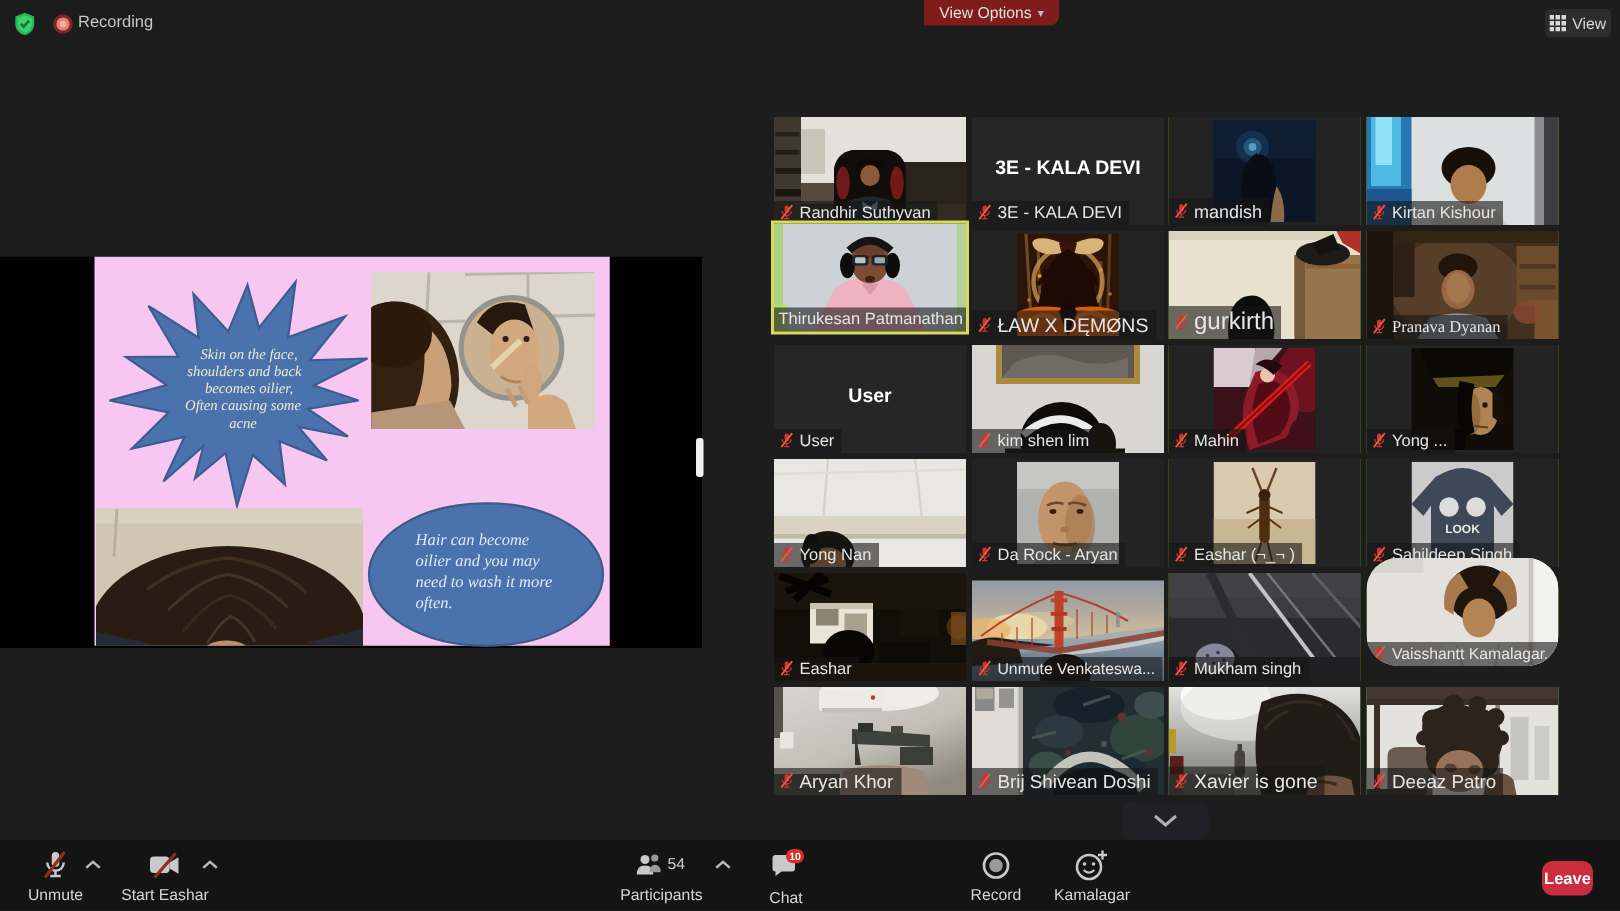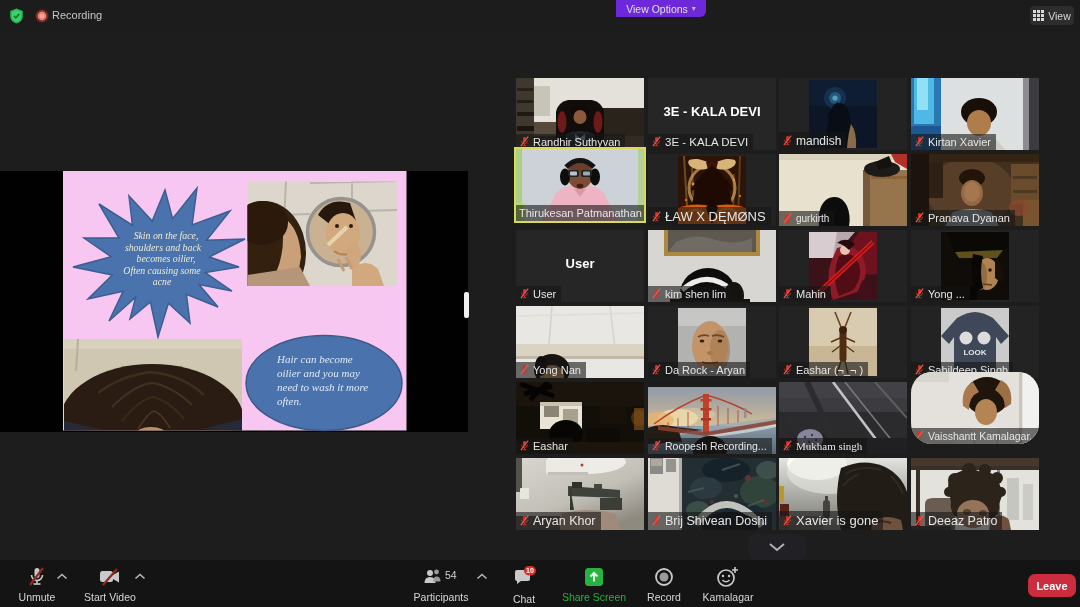--- a/index.html
+++ b/index.html
@@ -6,21 +6,21 @@
 #app{position:relative;width:1080px;height:607px;background:#1d1d1d}
 .abs{position:absolute}
 
 #topbar{position:absolute;left:0;top:0;width:1080px;height:30px;background:#1c1c1c}
 #shield{position:absolute;left:9px;top:8px}
 #recdot{position:absolute;left:35px;top:9px}
 #rectext{position:absolute;left:52px;top:9px;font-size:11px;color:#c6c6c6}
 #banner{position:absolute;left:367px;top:0;width:249px;height:17px;background:#2eb843;
  color:#0d4016;font-size:9.6px;font-weight:bold;display:flex;align-items:center;
  justify-content:center;border-radius:0 0 0 6px;white-space:nowrap;letter-spacing:0}
-#viewopts{position:absolute;left:616px;top:0;width:90px;height:17px;background:#6d28d9;
+#viewopts{position:absolute;left:616px;top:0;width:90px;height:17px;background:#7f1d1d;
  color:#e0e0e0;font-size:10.5px;display:flex;align-items:center;justify-content:center;
  border-radius:0 0 6px 0}
 .carD{font-size:8px;margin-left:4px;color:#bdbdbd}
 #viewbtn{position:absolute;left:1030px;top:6px;width:44px;height:19px;background:#2d2d2d;
  border-radius:4px;color:#d8d8d8;font-size:10.5px;display:flex;align-items:center;
  justify-content:center}
 
 #share{position:absolute;left:0;top:171px;width:468px;height:261px}
 #scrollthumb{position:absolute;left:464px;top:121px;width:5px;height:26px;
  background:#f0f0f0;border-radius:2px}
@@ -31,21 +31,21 @@
  background:rgba(22,22,22,0.6);color:#e6e6e6;padding:1.5px 5px 2.5px 3px;font-size:10px;
  white-space:nowrap;overflow:hidden;max-width:128px}
 .cname{position:absolute;left:0;top:26px;width:100%;text-align:center;color:#fff;
  font-size:13px;font-weight:bold}
 
 #toolbar{position:absolute;left:0;top:560px;width:1080px;height:47px;background:#141414}
 .titem{position:absolute;top:6px;display:flex;flex-direction:column;align-items:center;
  color:#d6d6d6;font-size:10.5px}
 .titem svg{margin-bottom:3px}
 .titem.green span{color:#28b340}
-#leave{position:absolute;left:1028px;top:14px;width:48px;height:23px;background:#cb2d3e;
+#leave{position:absolute;left:1028px;top:14px;width:34px;height:23px;background:#cb2d3e;
  border-radius:7px;color:#fff;font-size:11px;font-weight:bold;display:flex;
  align-items:center;justify-content:center}
 #collapse{position:absolute;left:748px;top:534px;width:58px;height:26px;background:#212125;
  border-radius:7px;display:flex;align-items:center;justify-content:center}
 </style></head>
 <body>
 <div id="app">
 
 <div id="topbar">
  <svg id="shield" width="15" height="16" viewBox="0 0 15 16">
@@ -230,21 +230,21 @@
 <path d="M42 72 L50 62 Q68 55 86 62 L94 72 Z" fill="#cfccc4"></path>
 </svg>
       <div class="lab" style="font-size:11px">
         <svg width="11" height="11" viewBox="0 0 12 12" style="flex:none">
 <rect x="4.4" y="1" width="3.2" height="5.6" rx="1.6" fill="#d93025"></rect>
 <path d="M2.8 5.2 a3.2 3.2 0 0 0 6.4 0" fill="none" stroke="#d93025" stroke-width="1"></path>
 <line x1="6" y1="8.6" x2="6" y2="10.4" stroke="#d93025" stroke-width="1"></line>
 <line x1="4" y1="10.6" x2="8" y2="10.6" stroke="#d93025" stroke-width="1"></line>
 <line x1="10" y1="0.8" x2="2" y2="11" stroke="#e8594d" stroke-width="1.3"></line>
 </svg>
-        <span>Kirtan Xavier</span>
+        <span>Kirtan Kishour</span>
       </div>
     </div>
 <div class="tile" style="left:516px;top:149px;box-shadow:0 0 0 2px #d9d95a;">
       <svg class="fill" width="128" height="72" viewBox="0 0 128 72" preserveAspectRatio="none">
 <rect width="128" height="72" fill="#ccd2d7"></rect>
 <rect x="0" y="0" width="6" height="72" fill="#9dcf5d" opacity="0.7"></rect>
 <rect x="122" y="0" width="6" height="72" fill="#9dcf5d" opacity="0.5"></rect>
 <rect x="0" y="54" width="9" height="18" fill="#b8e06a" opacity="0.8"></rect>
 <path d="M26 72 L40 44 Q48 36 64 36 Q80 36 88 44 L102 72 Z" fill="#efb4c3"></path>
 <path d="M58 40 L64 48 L70 40 Z" fill="#d998ab"></path>
@@ -304,32 +304,32 @@
 <rect width="128" height="72" fill="#e8e1cd"></rect>
 <rect x="0" y="0" width="128" height="6" fill="#d9d2bc"></rect>
 <rect x="84" y="16" width="44" height="56" fill="#96754c"></rect>
 <rect x="84" y="16" width="7" height="56" fill="#75593a"></rect>
 <rect x="92" y="22" width="36" height="3" fill="#8a6236"></rect>
 <ellipse cx="103" cy="15" rx="18" ry="8" fill="#1d1b18"></ellipse>
 <path d="M112 0 L128 0 L128 15 L116 8 Z" fill="#b23028"></path>
 <path d="M96 8 L110 2 L114 12 L100 16 Z" fill="#14120f"></path>
 <path d="M40 72 Q38 50 50 44 Q62 40 68 52 Q72 62 70 72 Z" fill="#0c0c0c"></path>
 </svg>
-      <div class="lab" style="font-size:10px">
+      <div class="lab" style="font-size:16px">
         <svg width="11" height="11" viewBox="0 0 12 12" style="flex:none">
 <rect x="4.4" y="1" width="3.2" height="5.6" rx="1.6" fill="#d93025"></rect>
 <path d="M2.8 5.2 a3.2 3.2 0 0 0 6.4 0" fill="none" stroke="#d93025" stroke-width="1"></path>
 <line x1="6" y1="8.6" x2="6" y2="10.4" stroke="#d93025" stroke-width="1"></line>
 <line x1="4" y1="10.6" x2="8" y2="10.6" stroke="#d93025" stroke-width="1"></line>
 <line x1="10" y1="0.8" x2="2" y2="11" stroke="#e8594d" stroke-width="1.3"></line>
 </svg>
         <span>gurkirth</span>
       </div>
     </div>
-<div class="tile" style="left:911px;top:154px;">
+<div class="tile" style="left:911px;top:154px;font-family:Liberation Serif, serif;">
       <svg class="fill" width="128" height="72" viewBox="0 0 128 72" preserveAspectRatio="none">
 <rect width="128" height="72" fill="#42301f"></rect>
 <ellipse cx="60" cy="38" rx="44" ry="34" fill="#5c422a" opacity="0.8"></ellipse>
 <rect x="0" y="0" width="18" height="72" fill="#1d130d"></rect>
 <rect x="18" y="0" width="14" height="44" fill="#2e2015"></rect>
 <rect x="18" y="0" width="110" height="8" fill="#332414"></rect>
 <rect x="100" y="10" width="28" height="40" fill="#6a4c2c"></rect>
 <rect x="102" y="22" width="24" height="3" fill="#4e3822"></rect>
 <rect x="102" y="36" width="24" height="3" fill="#4e3822"></rect>
 <rect x="112" y="46" width="16" height="26" fill="#7a5430"></rect>
@@ -621,24 +621,24 @@
 <rect x="0" y="0" width="128" height="5" fill="#1c1c1c"></rect>
 </svg>
       <div class="lab" style="font-size:10.5px">
         <svg width="11" height="11" viewBox="0 0 12 12" style="flex:none">
 <rect x="4.4" y="1" width="3.2" height="5.6" rx="1.6" fill="#d93025"></rect>
 <path d="M2.8 5.2 a3.2 3.2 0 0 0 6.4 0" fill="none" stroke="#d93025" stroke-width="1"></path>
 <line x1="6" y1="8.6" x2="6" y2="10.4" stroke="#d93025" stroke-width="1"></line>
 <line x1="4" y1="10.6" x2="8" y2="10.6" stroke="#d93025" stroke-width="1"></line>
 <line x1="10" y1="0.8" x2="2" y2="11" stroke="#e8594d" stroke-width="1.3"></line>
 </svg>
-        <span>Roopesh Recording...</span>
-      </div>
-    </div>
-<div class="tile" style="left:779px;top:382px;font-family:Liberation Serif, serif;">
+        <span>Unmute Venkateswa...</span>
+      </div>
+    </div>
+<div class="tile" style="left:779px;top:382px;">
       <svg class="fill" width="128" height="72" viewBox="0 0 128 72" preserveAspectRatio="none">
 <rect width="128" height="72" fill="#2b2b2d"></rect>
 <rect x="0" y="0" width="128" height="16" fill="#424246"></rect>
 <rect x="0" y="16" width="128" height="14" fill="#3c3c40"></rect>
 <path d="M54 0 L108 72" stroke="#c2c2c6" stroke-width="2.6"></path>
 <path d="M66 0 L122 70" stroke="#77777b" stroke-width="1.6"></path>
 <path d="M28 0 L62 72" stroke="#2c2c30" stroke-width="6"></path>
 <path d="M96 0 L128 36" stroke="#5e5e62" stroke-width="2"></path>
 <path d="M0 30 L24 72" stroke="#2a2a2e" stroke-width="4"></path>
 <rect x="0" y="56" width="128" height="16" fill="#202022"></rect>
@@ -833,21 +833,21 @@
  </div>
  <svg class="abs" style="left:56px;top:13px" width="12" height="7" viewBox="0 0 12 7">
         <path d="M1.5 5.5 L6 1.5 L10.5 5.5" stroke="#b8b8b8" stroke-width="1.6" fill="none"></path>
       </svg>
  <div class="titem" style="left:80px;width:60px">
   <svg width="24" height="22" viewBox="0 0 24 22">
    <rect x="2" y="5" width="13" height="11" rx="2.5" fill="#c9c9c9"></rect>
    <path d="M15 9 L21 5.5 V16.5 L15 13 Z" fill="#c9c9c9"></path>
    <line x1="19" y1="3" x2="5" y2="19" stroke="#8f2b1f" stroke-width="2.2"></line>
   </svg>
-  <span>Start Video</span>
+  <span>Start Eashar</span>
  </div>
  <svg class="abs" style="left:134px;top:13px" width="12" height="7" viewBox="0 0 12 7">
         <path d="M1.5 5.5 L6 1.5 L10.5 5.5" stroke="#b8b8b8" stroke-width="1.6" fill="none"></path>
       </svg>
  <div class="titem" style="left:408px;width:66px">
   <svg width="40" height="22" viewBox="0 0 40 22">
    <circle cx="9" cy="7" r="3" fill="#c9c9c9"></circle>
    <path d="M3.5 17 Q3.5 11 9 11 Q14.5 11 14.5 17 Z" fill="#c9c9c9"></path>
    <circle cx="15.5" cy="6" r="2.4" fill="#9a9a9a"></circle>
    <path d="M12 15.5 Q12.5 10.5 15.5 10.5 Q19.5 10.5 19.5 15.5 Z" fill="#9a9a9a"></path>
@@ -858,27 +858,20 @@
  <svg class="abs" style="left:476px;top:13px" width="12" height="7" viewBox="0 0 12 7">
         <path d="M1.5 5.5 L6 1.5 L10.5 5.5" stroke="#b8b8b8" stroke-width="1.6" fill="none"></path>
       </svg>
  <div class="titem" style="left:500px;width:48px">
   <svg width="24" height="24" viewBox="0 0 24 24">
    <path d="M3 6 Q3 4 5 4 H16 Q18 4 18 6 V13 Q18 15 16 15 H9 L5 18 V15 Q3 15 3 13 Z" fill="#c9c9c9"></path>
    <rect x="12" y="0" width="12" height="9.5" rx="4.75" fill="#d93025"></rect>
    <text x="18" y="7.2" font-size="7" fill="#fff" font-family="'Liberation Sans'" text-anchor="middle" font-weight="bold">10</text>
   </svg>
   <span>Chat</span>
- </div>
- <div class="titem green" style="left:558px;width:72px">
-  <svg width="22" height="22" viewBox="0 0 22 22">
-   <rect x="2" y="2" width="18" height="18" rx="3.5" fill="#28b340"></rect>
-   <path d="M11 15.5 V7.5 M7.5 10.5 L11 6.8 L14.5 10.5" stroke="#eafaee" stroke-width="1.9" fill="none"></path>
-  </svg>
-  <span>Share Screen</span>
  </div>
  <div class="titem" style="left:638px;width:52px">
   <svg width="22" height="22" viewBox="0 0 22 22">
    <circle cx="11" cy="11" r="8" fill="none" stroke="#c9c9c9" stroke-width="1.8"></circle>
    <circle cx="11" cy="11" r="4.5" fill="#9a9a9a"></circle>
   </svg>
   <span>Record</span>
  </div>
  <div class="titem" style="left:700px;width:56px">
   <svg width="24" height="22" viewBox="0 0 24 22">

